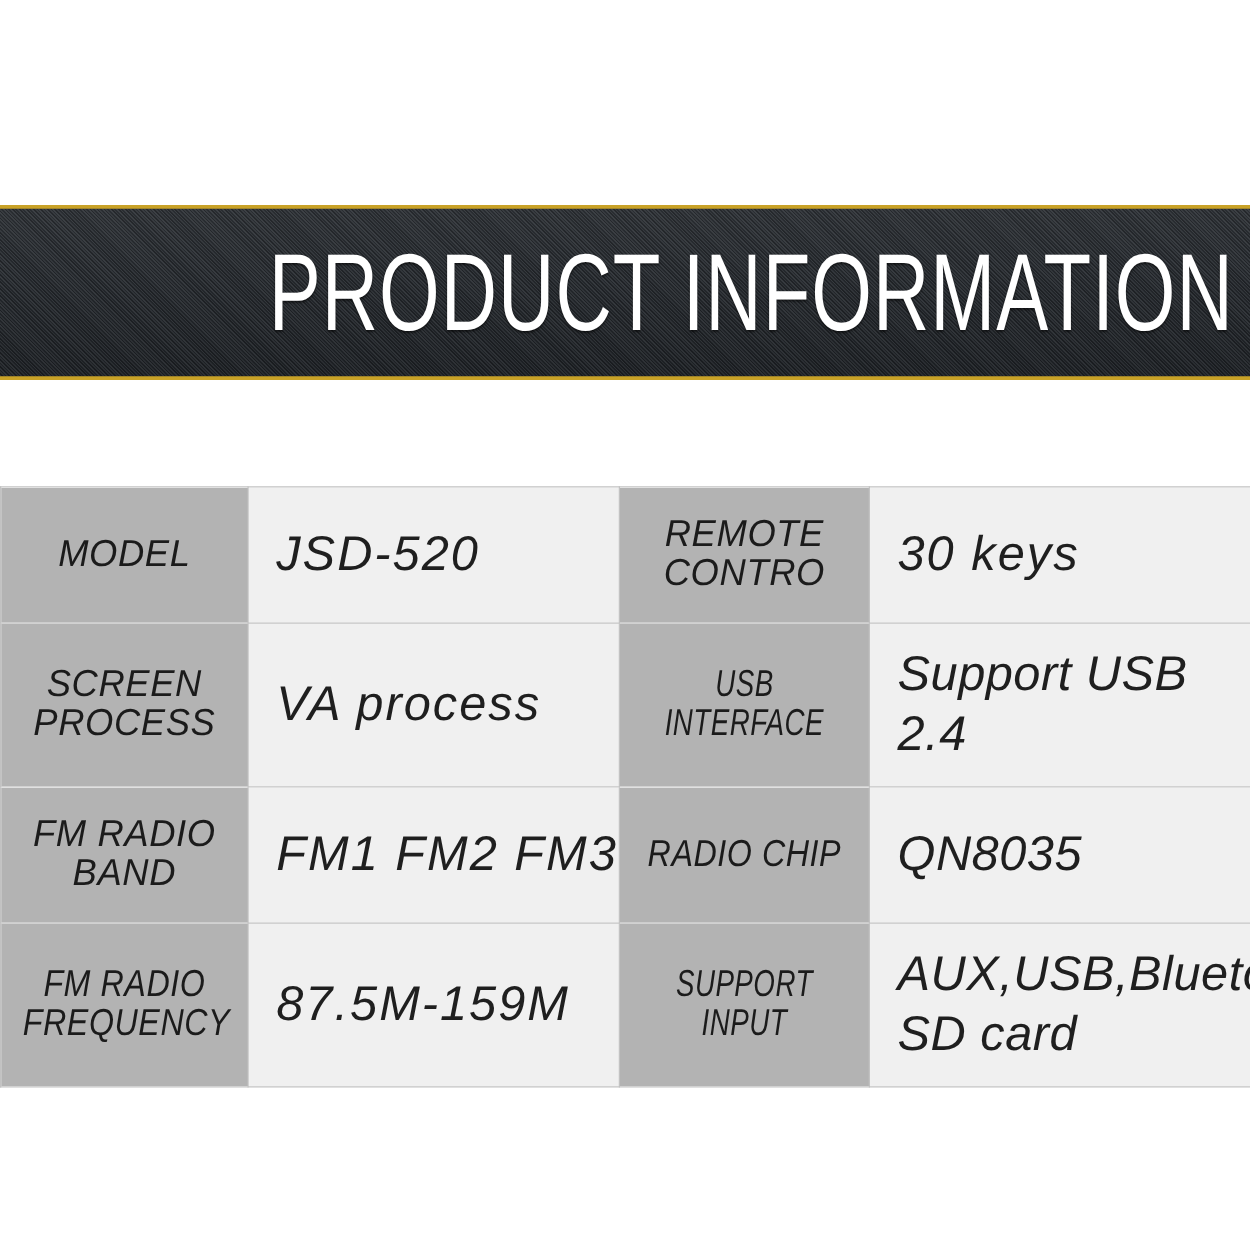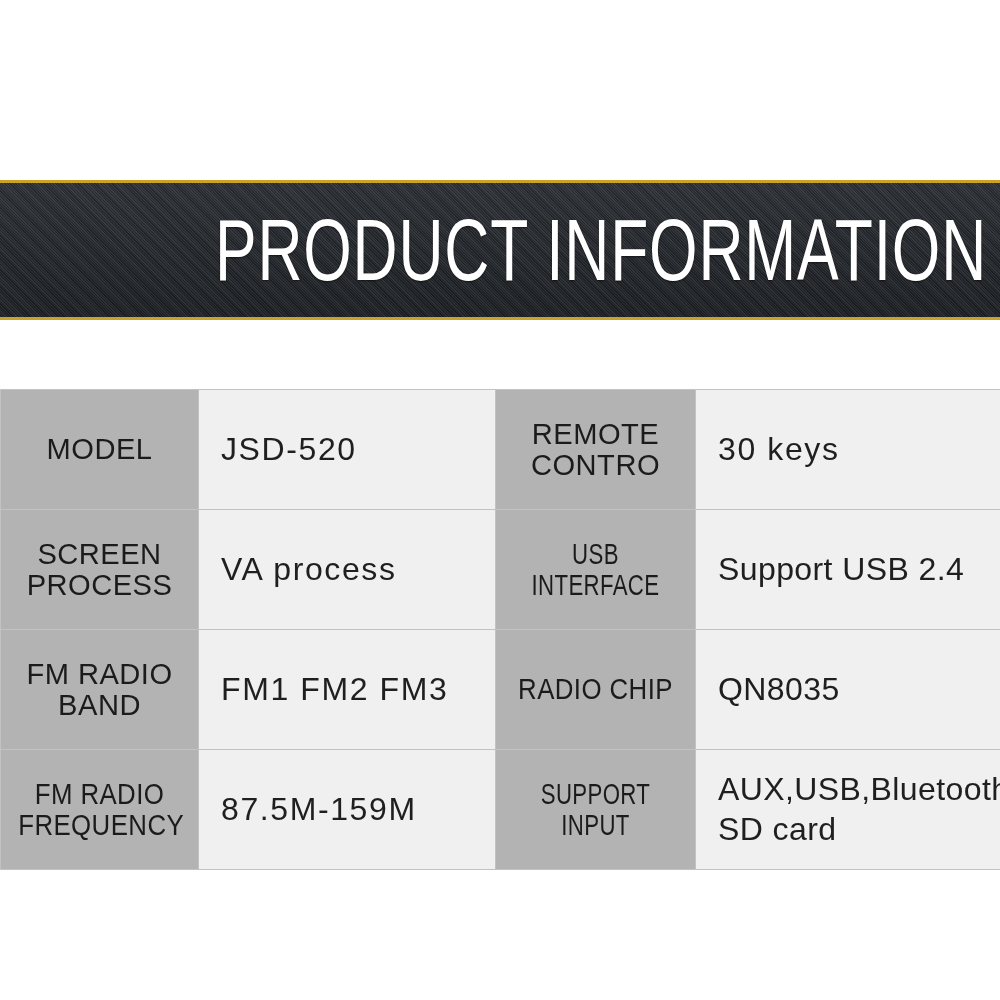--- a/index.html
+++ b/index.html
@@ -18,21 +18,21 @@
     position: relative;
     width: 1000px;
     height: 1000px;
     background: #ffffff;
   }
 
   
   .banner {
     position: absolute;
     left: 0;
-    top: 180px;
+    top: 164px;
     width: 1000px;
     height: 140px;
     background-color: #24282d;
     background-image:
       repeating-linear-gradient(
         45deg,
         rgba(255,255,255,0.075) 0px,
         rgba(255,255,255,0.075) 1px,
         rgba(0,0,0,0.22) 1px,
         rgba(0,0,0,0.22) 2px,
@@ -84,20 +84,21 @@
     table-layout: fixed;
   }
   .spec-table tr {
     height: 80px;
   }
   .spec-table td {
     border: 1px solid #c2c2c2;
     padding: 0;
     vertical-align: middle;
     overflow: hidden;
+    font-style: italic;
   }
   td.label {
     background: #b3b3b3;
     text-align: center;
     padding: 0 4px;
   }
   td.value {
     background: #f0f0f0;
     padding-left: 22px;
   }
@@ -119,21 +120,21 @@
   }
   
   .label-text.sq   { transform: scaleX(0.86); font-size: 30px; }
   .label-text.sqq  { transform: scaleX(0.74); font-size: 30px; }
   .label-text.sqqq { transform: scaleX(0.66); font-size: 29px; }
 
   .value-text {
     display: block;
     color: #1f1f1f;
     font-family: "Liberation Sans", sans-serif;
-    font-size: 32px;
+    font-size: 39px;
     line-height: 1.22;
     letter-spacing: 1.6px;
     white-space: pre-line;
   }
   .value-text.tight { letter-spacing: 0.4px; }
 </style>
 </head>
 <body>
 
 <div class="page">

